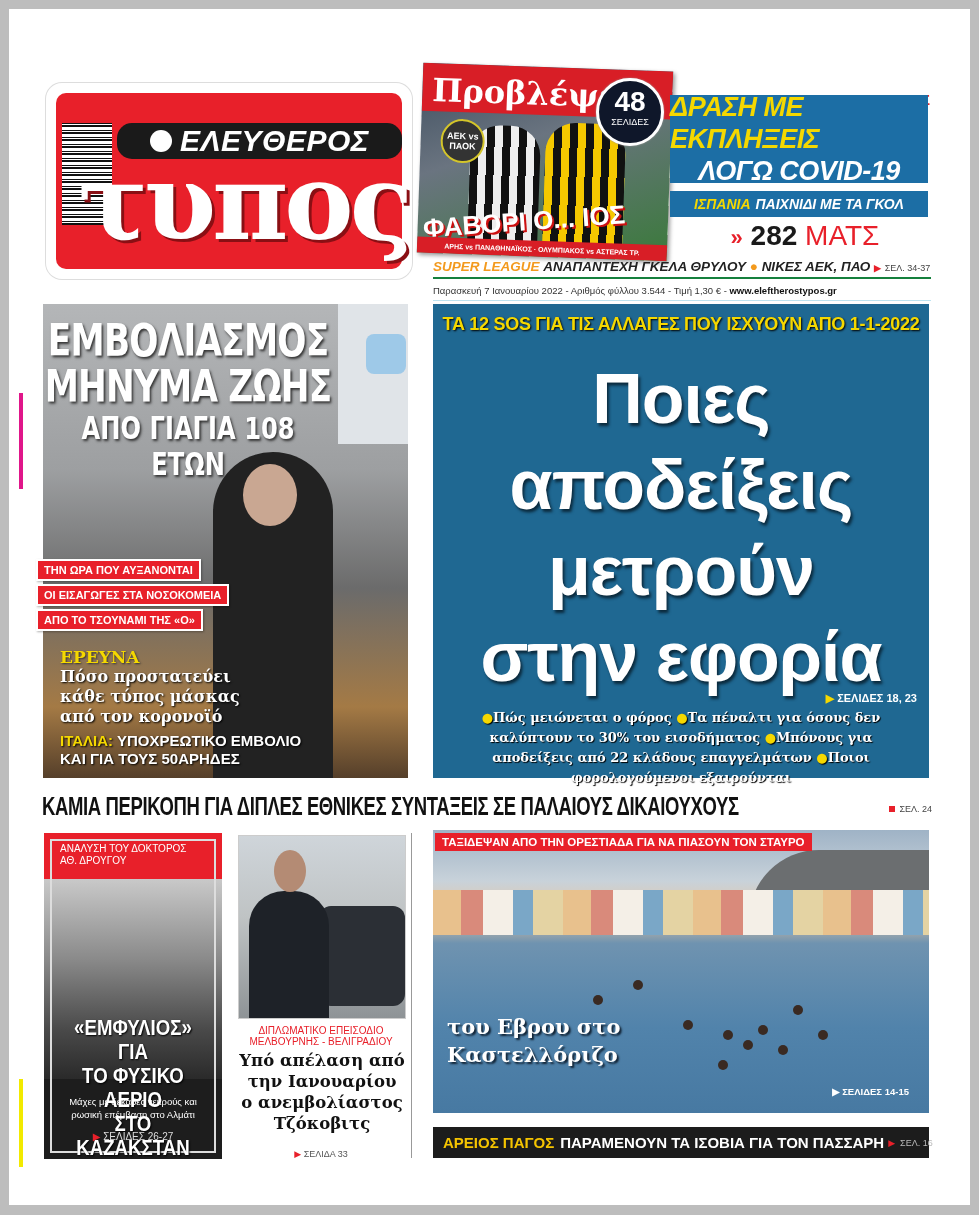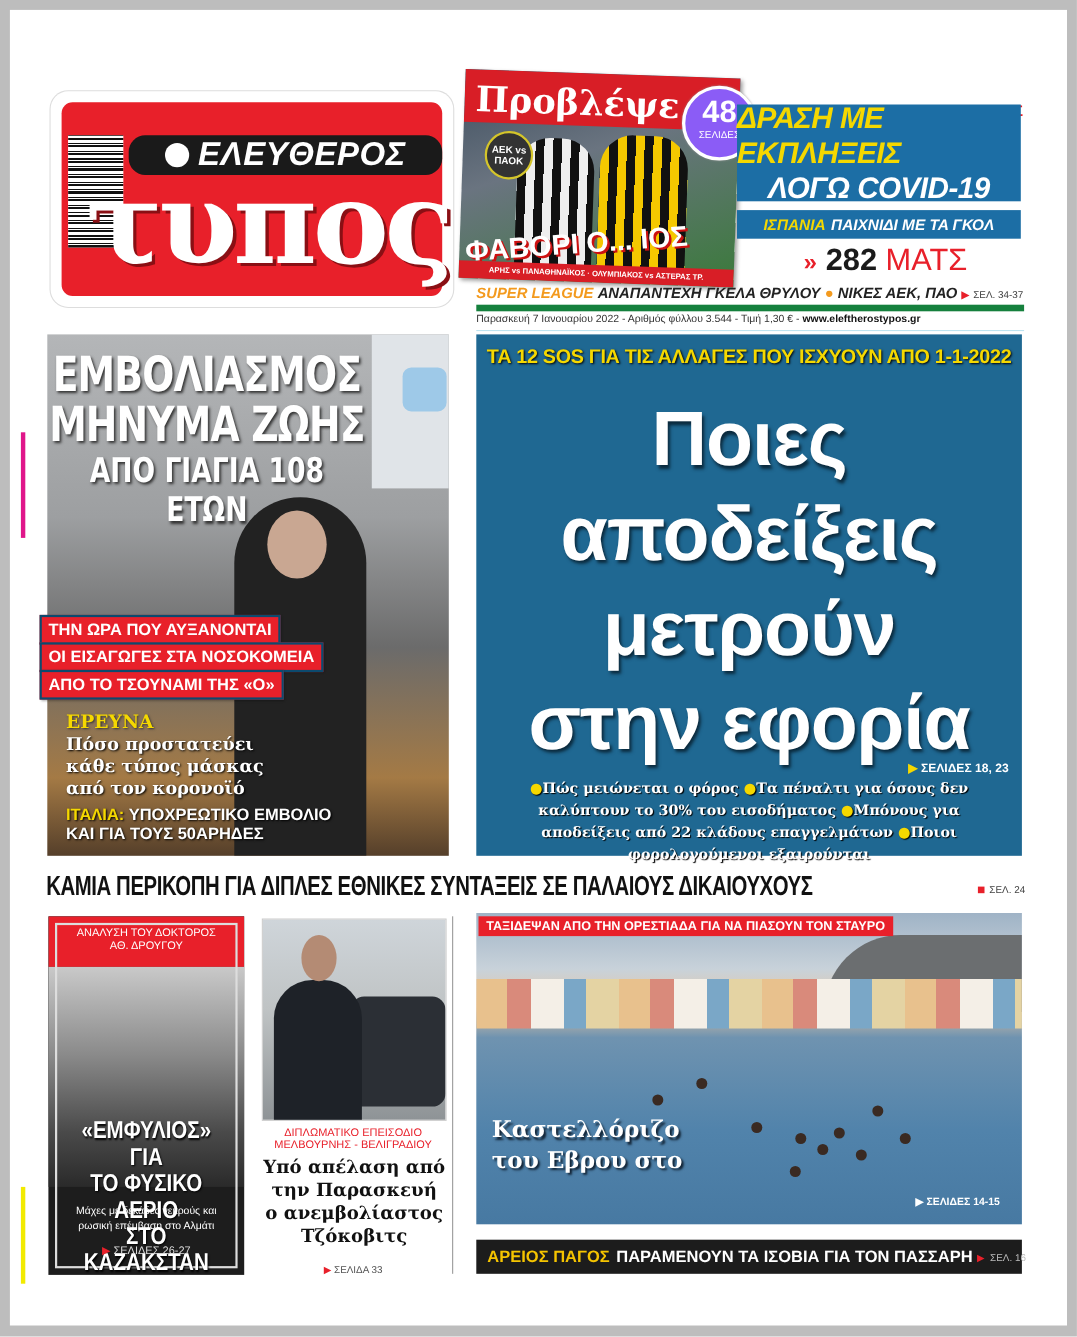--- a/index.html
+++ b/index.html
@@ -44,22 +44,22 @@
     transform:rotate(2deg); box-shadow:2px 2px 4px rgba(0,0,0,0.4); overflow:hidden;
   }
   .promo-mag-top { position:absolute; left:0; top:0; right:0; height:48px; background:#d81e26; }
   .promo-mag-title { position:absolute; left:10px; top:8px; color:#fff; font-family:"DejaVu Serif", serif; font-weight:bold; font-size:32px; }
   .promo-mag-player1 { position:absolute; left:50px; top:60px; width:70px; height:120px; background:repeating-linear-gradient(90deg,#111 0 8px,#eee 8px 16px); border-radius:30px 30px 0 0; }
   .promo-mag-player2 { position:absolute; left:125px; top:55px; width:80px; height:130px; background:repeating-linear-gradient(90deg,#f5c800 0 8px,#111 8px 16px); border-radius:30px 30px 0 0; }
   .promo-mag-badge { position:absolute; left:20px; top:55px; width:40px; height:40px; border-radius:50%; background:#333; border:2px solid #d4c52a; color:#fff; font-size:9px; font-weight:bold; display:flex; align-items:center; justify-content:center; text-align:center; }
   .promo-mag-headline { position:absolute; left:5px; top:140px; color:#fff; font-weight:bold; font-size:26px; text-shadow:2px 2px 0 #c11; transform:rotate(-6deg); }
   .promo-mag-bottom { position:absolute; left:0; bottom:0; right:0; height:16px; background:#d81e26; color:#fff; font-size:7px; font-weight:bold; display:flex; align-items:center; justify-content:center; }
   .pages-badge {
-    position:absolute; left:620px; top:78px; width:62px; height:62px; border-radius:50%;
-    background:#8b5cf6; border:3px solid #fff; color:#fff; text-align:center; box-shadow:0 0 2px #999;
+    position:absolute; left:596px; top:78px; width:62px; height:62px; border-radius:50%;
+    background:#0f172a; border:3px solid #fff; color:#fff; text-align:center; box-shadow:0 0 2px #999;
   }
   .pages-badge-num { font-weight:bold; font-size:28px; line-height:30px; margin-top:6px; }
   .pages-badge-label { font-size:9px; }
 
   .coupon-label { position:absolute; left:680px; top:92px; width:250px; text-align:right; color:#e8202a; font-weight:bold; font-size:14px; }
   .promo-blue1 {
     position:absolute; left:670px; top:95px; width:258px; height:88px; background:#1c6ea5;
     display:flex; flex-direction:column; align-items:center; justify-content:center;
   }
   .promo-blue1 span { font-weight:bold; font-style:italic; font-size:27px; line-height:32px; letter-spacing:-0.5px; }
@@ -69,21 +69,21 @@
     position:absolute; left:670px; top:191px; width:258px; height:26px; background:#1c6ea5;
     display:flex; align-items:center; justify-content:center; font-weight:bold; font-style:italic; font-size:14px;
   }
   .promo-blue2 .y { color:#f5d800; margin-right:5px; }
   .promo-blue2 .w { color:#fff; }
   .promo-matches { position:absolute; left:680px; top:220px; width:250px; text-align:center; font-size:28px; font-weight:bold; }
   .promo-matches .arrow { color:#e8202a; font-size:22px; }
   .promo-matches .num { color:#1a1a1a; }
   .promo-matches .lbl { color:#e8202a; font-weight:normal; }
 
-  .sl-line { position:absolute; left:433px; top:259px; width:498px; height:18px; font-style:italic; font-weight:bold; font-size:13.5px; white-space:nowrap; border-bottom:6px solid #15803d; }
+  .sl-line { position:absolute; left:433px; top:259px; width:498px; height:18px; font-style:italic; font-weight:bold; font-size:13.5px; white-space:nowrap; border-bottom:2px solid #15803d; }
   .sl-line .orange { color:#f39a1e; }
   .sl-line .dark { color:#222; }
   .sl-line .dot { color:#f39a1e; }
   .sl-line .page { position:static; display:inline; background:none; color:#444; font-weight:normal; font-style:normal; font-size:9px; width:auto; height:auto; }
   .sl-arrow { color:#e8202a; font-style:normal; font-size:9px; }
   .dateline { position:absolute; left:433px; top:285px; width:498px; font-size:9.5px; color:#333; border-bottom:1px solid #bde3f0; padding-bottom:4px; }
   .dateline b { color:#111; }
 
   
   .vax-photo {
@@ -95,22 +95,22 @@
   .vax-grandma-face { position:absolute; left:200px; top:160px; width:54px; height:62px; background:#c9a792; border-radius:50%; }
   .vax-nurse { position:absolute; right:0; top:0; width:70px; height:140px; background:#e0e4e8; }
   .vax-mask { position:absolute; right:2px; top:30px; width:40px; height:40px; background:#9ec9e8; border-radius:8px; }
   .vax-headline {
     position:absolute; left:0; top:14px; width:290px; text-align:center; color:#fff;
     font-weight:bold; font-family:"DejaVu Sans", sans-serif; text-shadow:2px 2px 3px #333; transform:scaleX(0.78); transform-origin:left top;
   }
   .vax-h1 { font-size:44px; line-height:46px; letter-spacing:-1px; width:372px; display:block; }
   .vax-h3 { font-size:31px; line-height:36px; width:372px; display:block; }
   .red-tag {
-    position:absolute; background:#e8202a; color:#fff; font-weight:bold; font-size:15px;
-    padding:3px 6px; border:2px solid #0c4a6e; box-shadow:1px 1px 2px rgba(0,0,0,0.3); white-space:nowrap;
+    position:absolute; background:#e8202a; color:#fff; font-weight:bold; font-size:11px;
+    padding:3px 6px; border:2px solid #ffffff; box-shadow:1px 1px 2px rgba(0,0,0,0.3); white-space:nowrap;
   }
   .vax-research-lbl { position:absolute; left:60px; top:647px; color:#f5d800; font-family:"DejaVu Serif", serif; font-weight:bold; font-size:17px; text-shadow:1px 1px 2px #333; }
   .vax-research { position:absolute; left:60px; top:667px; color:#fff; font-family:"DejaVu Serif", serif; font-weight:bold; font-size:16px; line-height:20px; text-shadow:1px 1px 2px #000; }
   .vax-italy { position:absolute; left:60px; top:732px; font-weight:bold; font-size:15px; line-height:18px; color:#fff; text-shadow:1px 1px 2px #000; }
   .vax-italy .y { color:#f5d800; }
 
   
   .tax-box { position:absolute; left:433px; top:304px; width:496px; height:474px; background:#1f6892; }
   .tax-kicker { position:absolute; left:0; top:10px; width:100%; text-align:center; color:#f5d800; font-weight:bold; font-size:18px; text-shadow:1px 1px 2px #000; letter-spacing:-0.3px; }
   .tax-headline {
@@ -129,21 +129,21 @@
   .pension { position:absolute; left:42px; top:792px; width:890px; white-space:nowrap; }
   .pension-text { font-weight:bold; font-size:25px; color:#111; display:inline-block; transform:scaleX(0.74); transform-origin:left center; letter-spacing:-0.5px; }
   .pension-page { position:absolute; right:0; top:12px; font-size:9px; color:#444; }
   .pension-page .sq { display:inline-block; width:6px; height:6px; background:#e8202a; margin-right:4px; }
 
   
   .kaz { position:absolute; left:44px; top:833px; width:178px; height:326px; background:#1d1d1d; overflow:hidden; }
   .kaz-red { position:absolute; left:0; top:0; width:100%; height:46px; background:#e8202a; }
   .kaz-photo { position:absolute; left:0; top:46px; width:100%; height:200px; background:linear-gradient(180deg,#c9c9c9 0%,#8a8a8a 40%,#4a4a4a 75%,#2a2a2a 100%); }
   .kaz-frame { position:absolute; left:6px; top:6px; right:6px; bottom:6px; border:2px solid #ddd; }
-  .kaz-kicker { position:absolute; left:0; top:10px; width:100%; text-align:center; color:#fff; font-size:10px; line-height:12px; }
+  .kaz-kicker { position:absolute; left:16px; top:10px; width:100%; text-align:left; color:#fff; font-size:10px; line-height:12px; }
   .kaz-title { position:absolute; left:0; top:183px; width:100%; text-align:center; color:#fff; font-weight:bold; font-size:22px; line-height:24px; text-shadow:1px 1px 2px #000; transform:scaleX(0.85); }
   .kaz-sub { position:absolute; left:0; top:262px; width:100%; text-align:center; color:#fff; font-size:9.5px; line-height:13px; }
   .kaz-pages { position:absolute; left:0; top:298px; width:100%; text-align:center; color:#ddd; font-size:10px; }
   .arrow-red { color:#e8202a; }
 
   
   .djoko-photo { position:absolute; left:238px; top:835px; width:166px; height:182px; background:linear-gradient(180deg,#cfd5da 0%,#bfc3c4 45%,#8e9396 100%); border:1px solid #ccc; overflow:hidden; }
   .djoko-body { position:absolute; left:10px; top:55px; width:80px; height:130px; background:#1e2228; border-radius:35px 35px 0 0; }
   .djoko-head { position:absolute; left:35px; top:14px; width:32px; height:42px; background:#b48b74; border-radius:50%; }
   .djoko-bag { position:absolute; left:80px; top:70px; width:86px; height:100px; background:#2b2f35; border-radius:12px; }
@@ -298,21 +298,21 @@
   <div class="djoko-bag"></div>
   <div class="djoko-body"></div>
   <div class="djoko-head"></div>
 </div>
 <div class="djoko-kicker">
   <div>ΔΙΠΛΩΜΑΤΙΚΟ ΕΠΕΙΣΟΔΙΟ</div>
   <div>ΜΕΛΒΟΥΡΝΗΣ - ΒΕΛΙΓΡΑΔΙΟΥ</div>
 </div>
 <div class="djoko-title">
   <div>Υπό απέλαση από</div>
-  <div>την Παρασκευή</div>
+  <div>την Ιανουαρίου</div>
   <div>ο ανεμβολίαστος</div>
   <div>Τζόκοβιτς</div>
 </div>
 <div class="djoko-page"><span class="arrow-red">▶ </span><span>ΣΕΛΙΔΑ 33</span></div>
 <div class="vdivider"></div>
 
 <div class="kast">
   <div class="kast-mount"></div>
   <div class="kast-houses"></div>
   <div class="swimmer" style="left:160px;top:165px;"></div>
@@ -320,22 +320,22 @@
   <div class="swimmer" style="left:250px;top:190px;"></div>
   <div class="swimmer" style="left:290px;top:200px;"></div>
   <div class="swimmer" style="left:310px;top:210px;"></div>
   <div class="swimmer" style="left:325px;top:195px;"></div>
   <div class="swimmer" style="left:345px;top:215px;"></div>
   <div class="swimmer" style="left:360px;top:175px;"></div>
   <div class="swimmer" style="left:285px;top:230px;"></div>
   <div class="swimmer" style="left:385px;top:200px;"></div>
   <div class="kast-kicker">ΤΑΞΙΔΕΨΑΝ ΑΠΟ ΤΗΝ ΟΡΕΣΤΙΑΔΑ ΓΙΑ ΝΑ ΠΙΑΣΟΥΝ ΤΟΝ ΣΤΑΥΡΟ</div>
   <div class="kast-title">
+    <div>του Εβρου στο</div>
     <div>Καστελλόριζο</div>
-    <div>του Εβρου στο</div>
   </div>
   <div class="kast-pages"><span>▶ </span><span>ΣΕΛΙΔΕΣ 14-15</span></div>
 </div>
 
 <div class="areios">
   <span class="y">ΑΡΕΙΟΣ ΠΑΓΟΣ</span>
   <span class="w">ΠΑΡΑΜΕΝΟΥΝ ΤΑ ΙΣΟΒΙΑ ΓΙΑ ΤΟΝ ΠΑΣΣΑΡΗ</span>
   <span class="arrow-red" style="font-size:9px;margin-left:4px;">▶</span>
   <span class="pg">ΣΕΛ. 16</span>
 </div>

